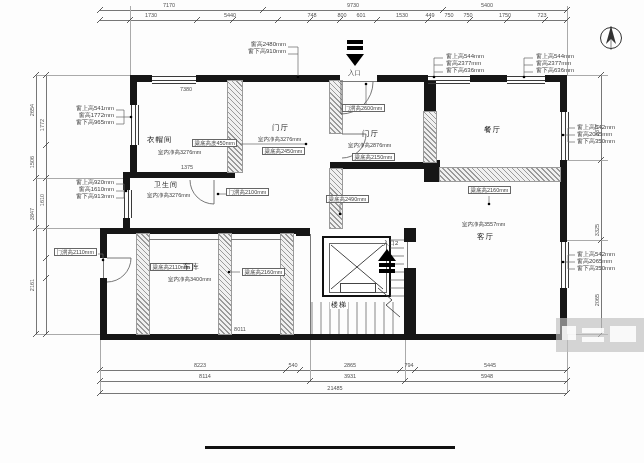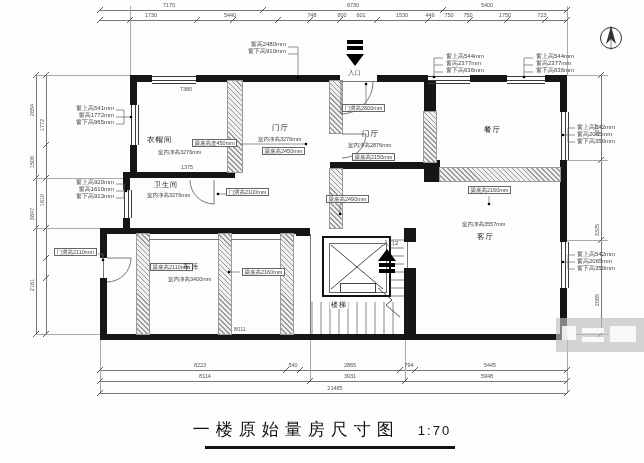--- a/index.html
+++ b/index.html
@@ -321,23 +321,20 @@
     <div>窗上高541mm</div>
     <div>窗高1772mm</div>
     <div>窗下高965mm</div>
   </div>
   <div class="ann r" style="left:52px;top:179px;width:62px;">
     <div>窗上高920mm</div>
     <div>窗高1610mm</div>
     <div>窗下高913mm</div>
   </div>
 
-  <div class="title-wrap">
-    <span class="title-main">一楼原始量房尺寸图</span><span class="title-scale">1:70</span>
-  </div>
   <div class="title-rule"></div>
 
   <div class="wm">
     <i style="left:6px;top:8px;width:14px;height:14px;"></i>
     <i style="left:26px;top:10px;width:22px;height:5px;"></i>
     <i style="left:26px;top:19px;width:22px;height:5px;"></i>
     <i style="left:54px;top:8px;width:26px;height:16px;"></i>
   </div>
 
 </div>

